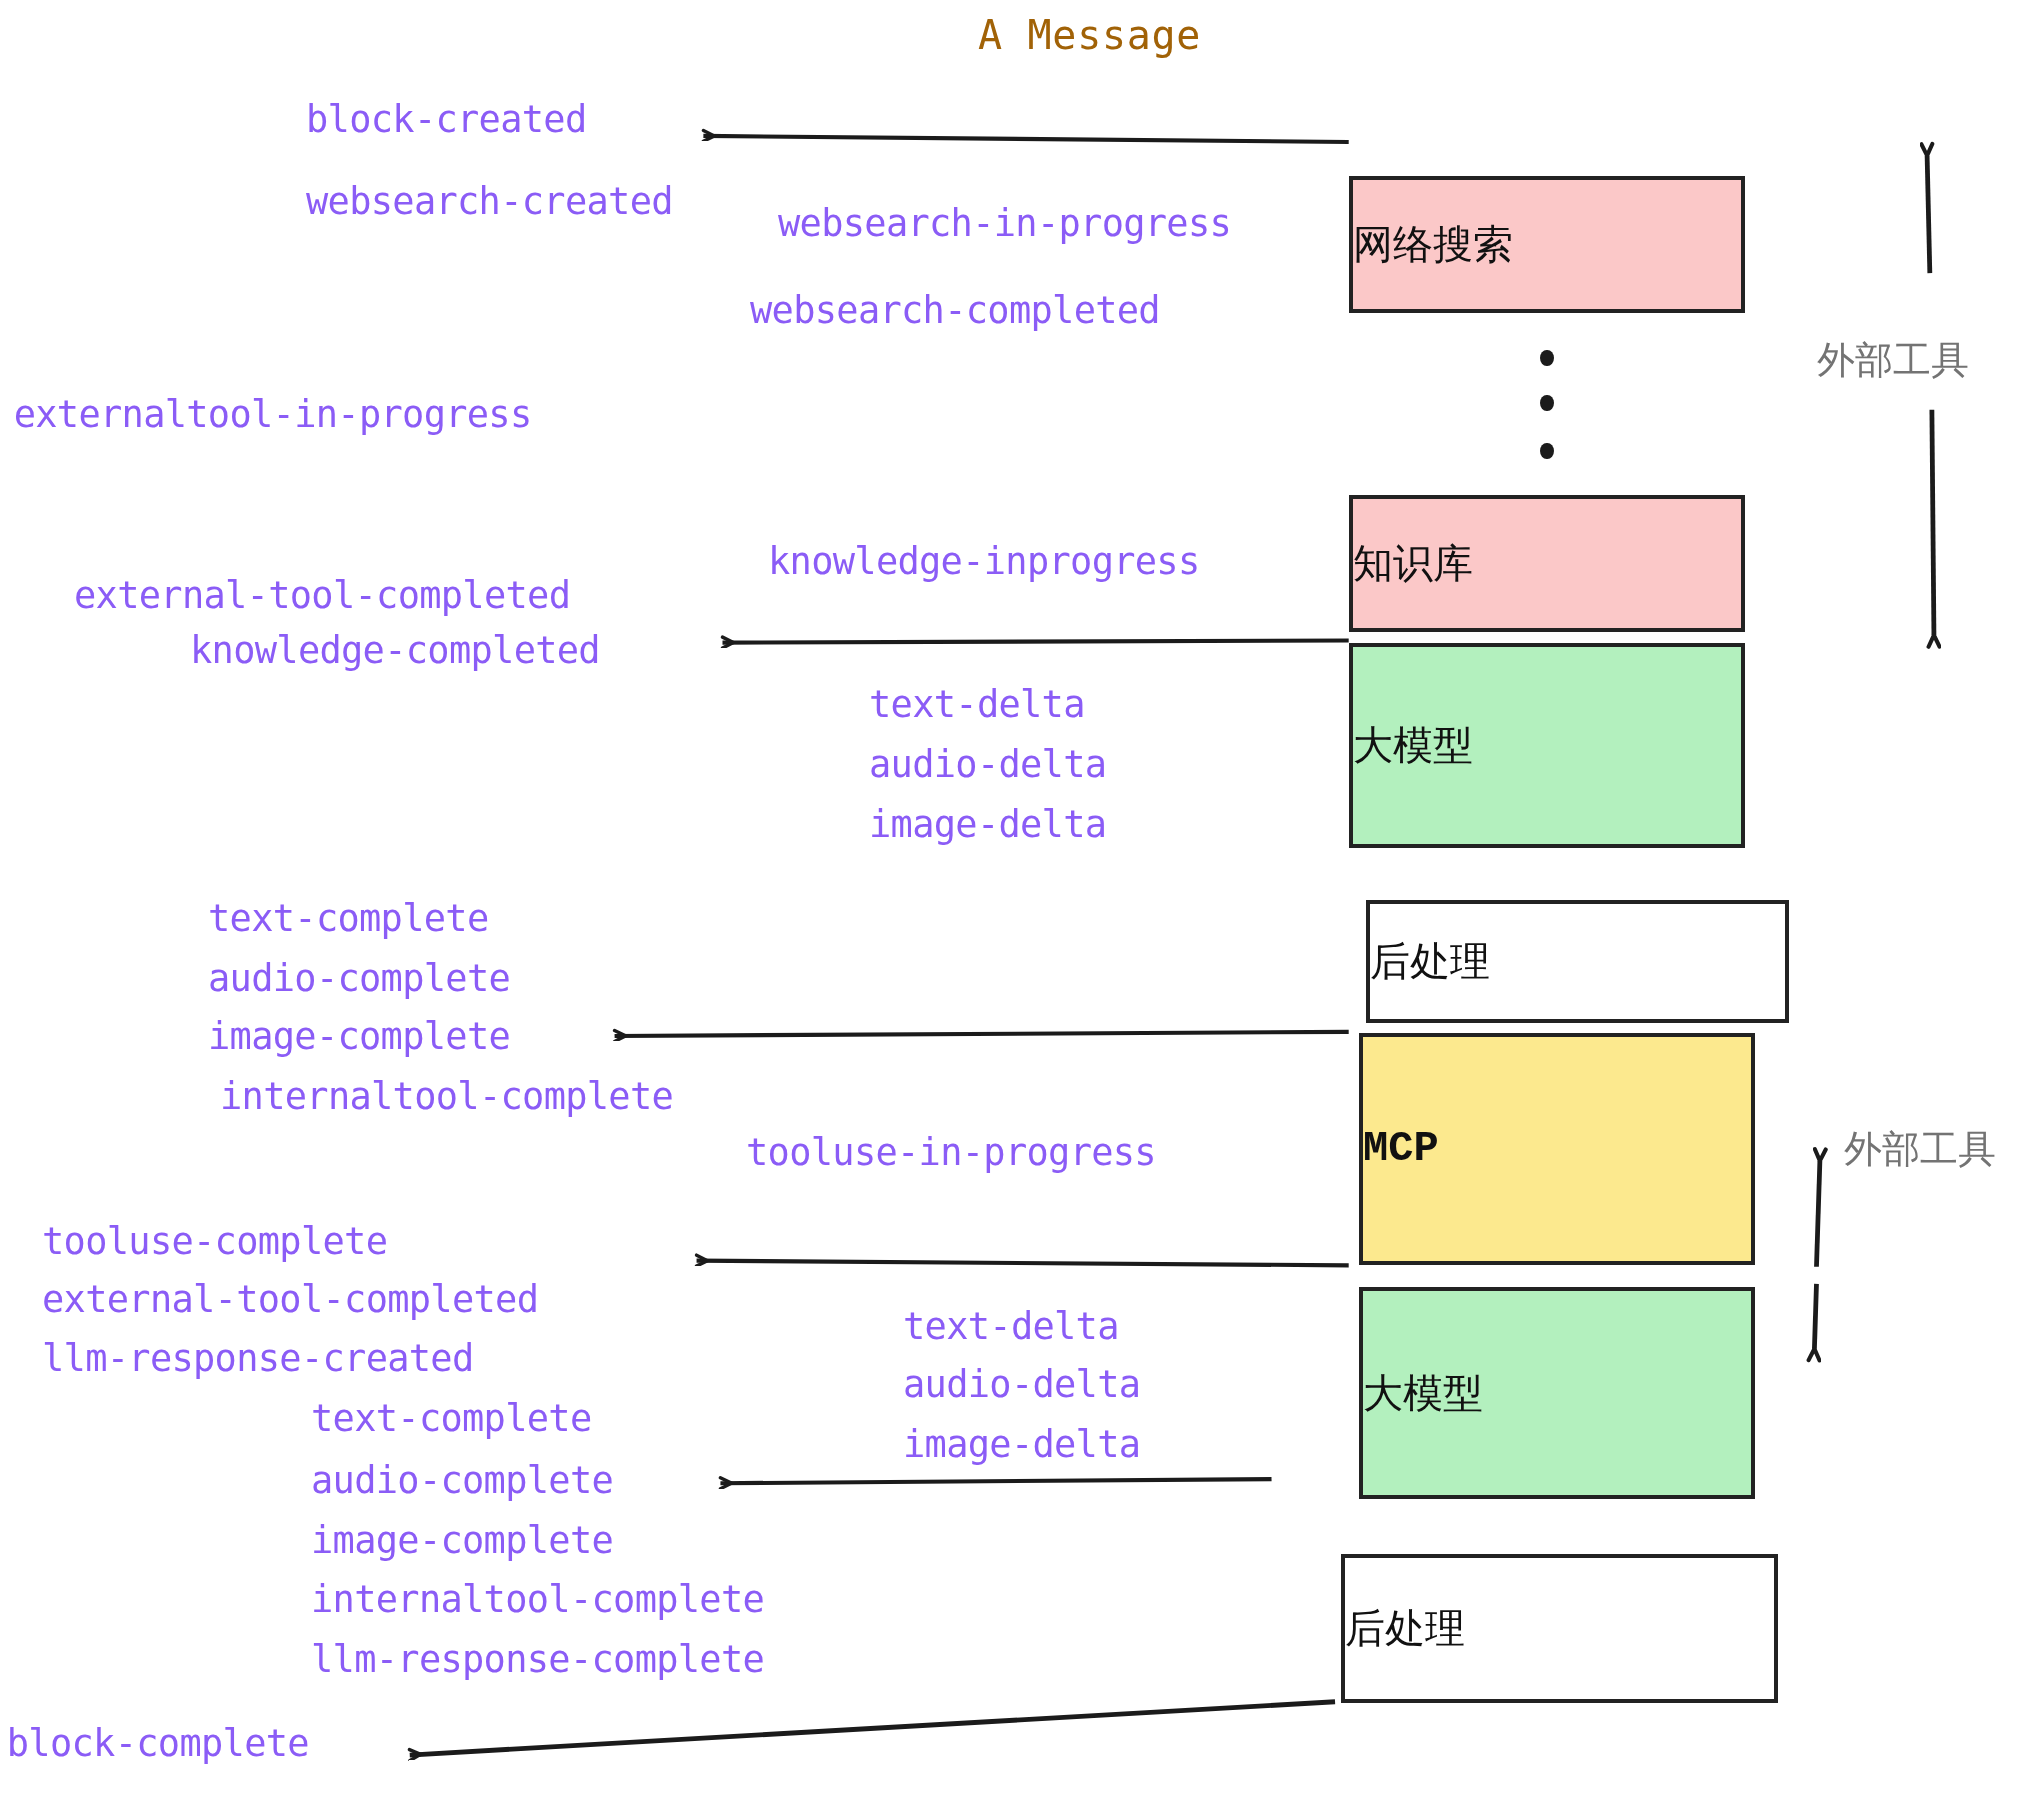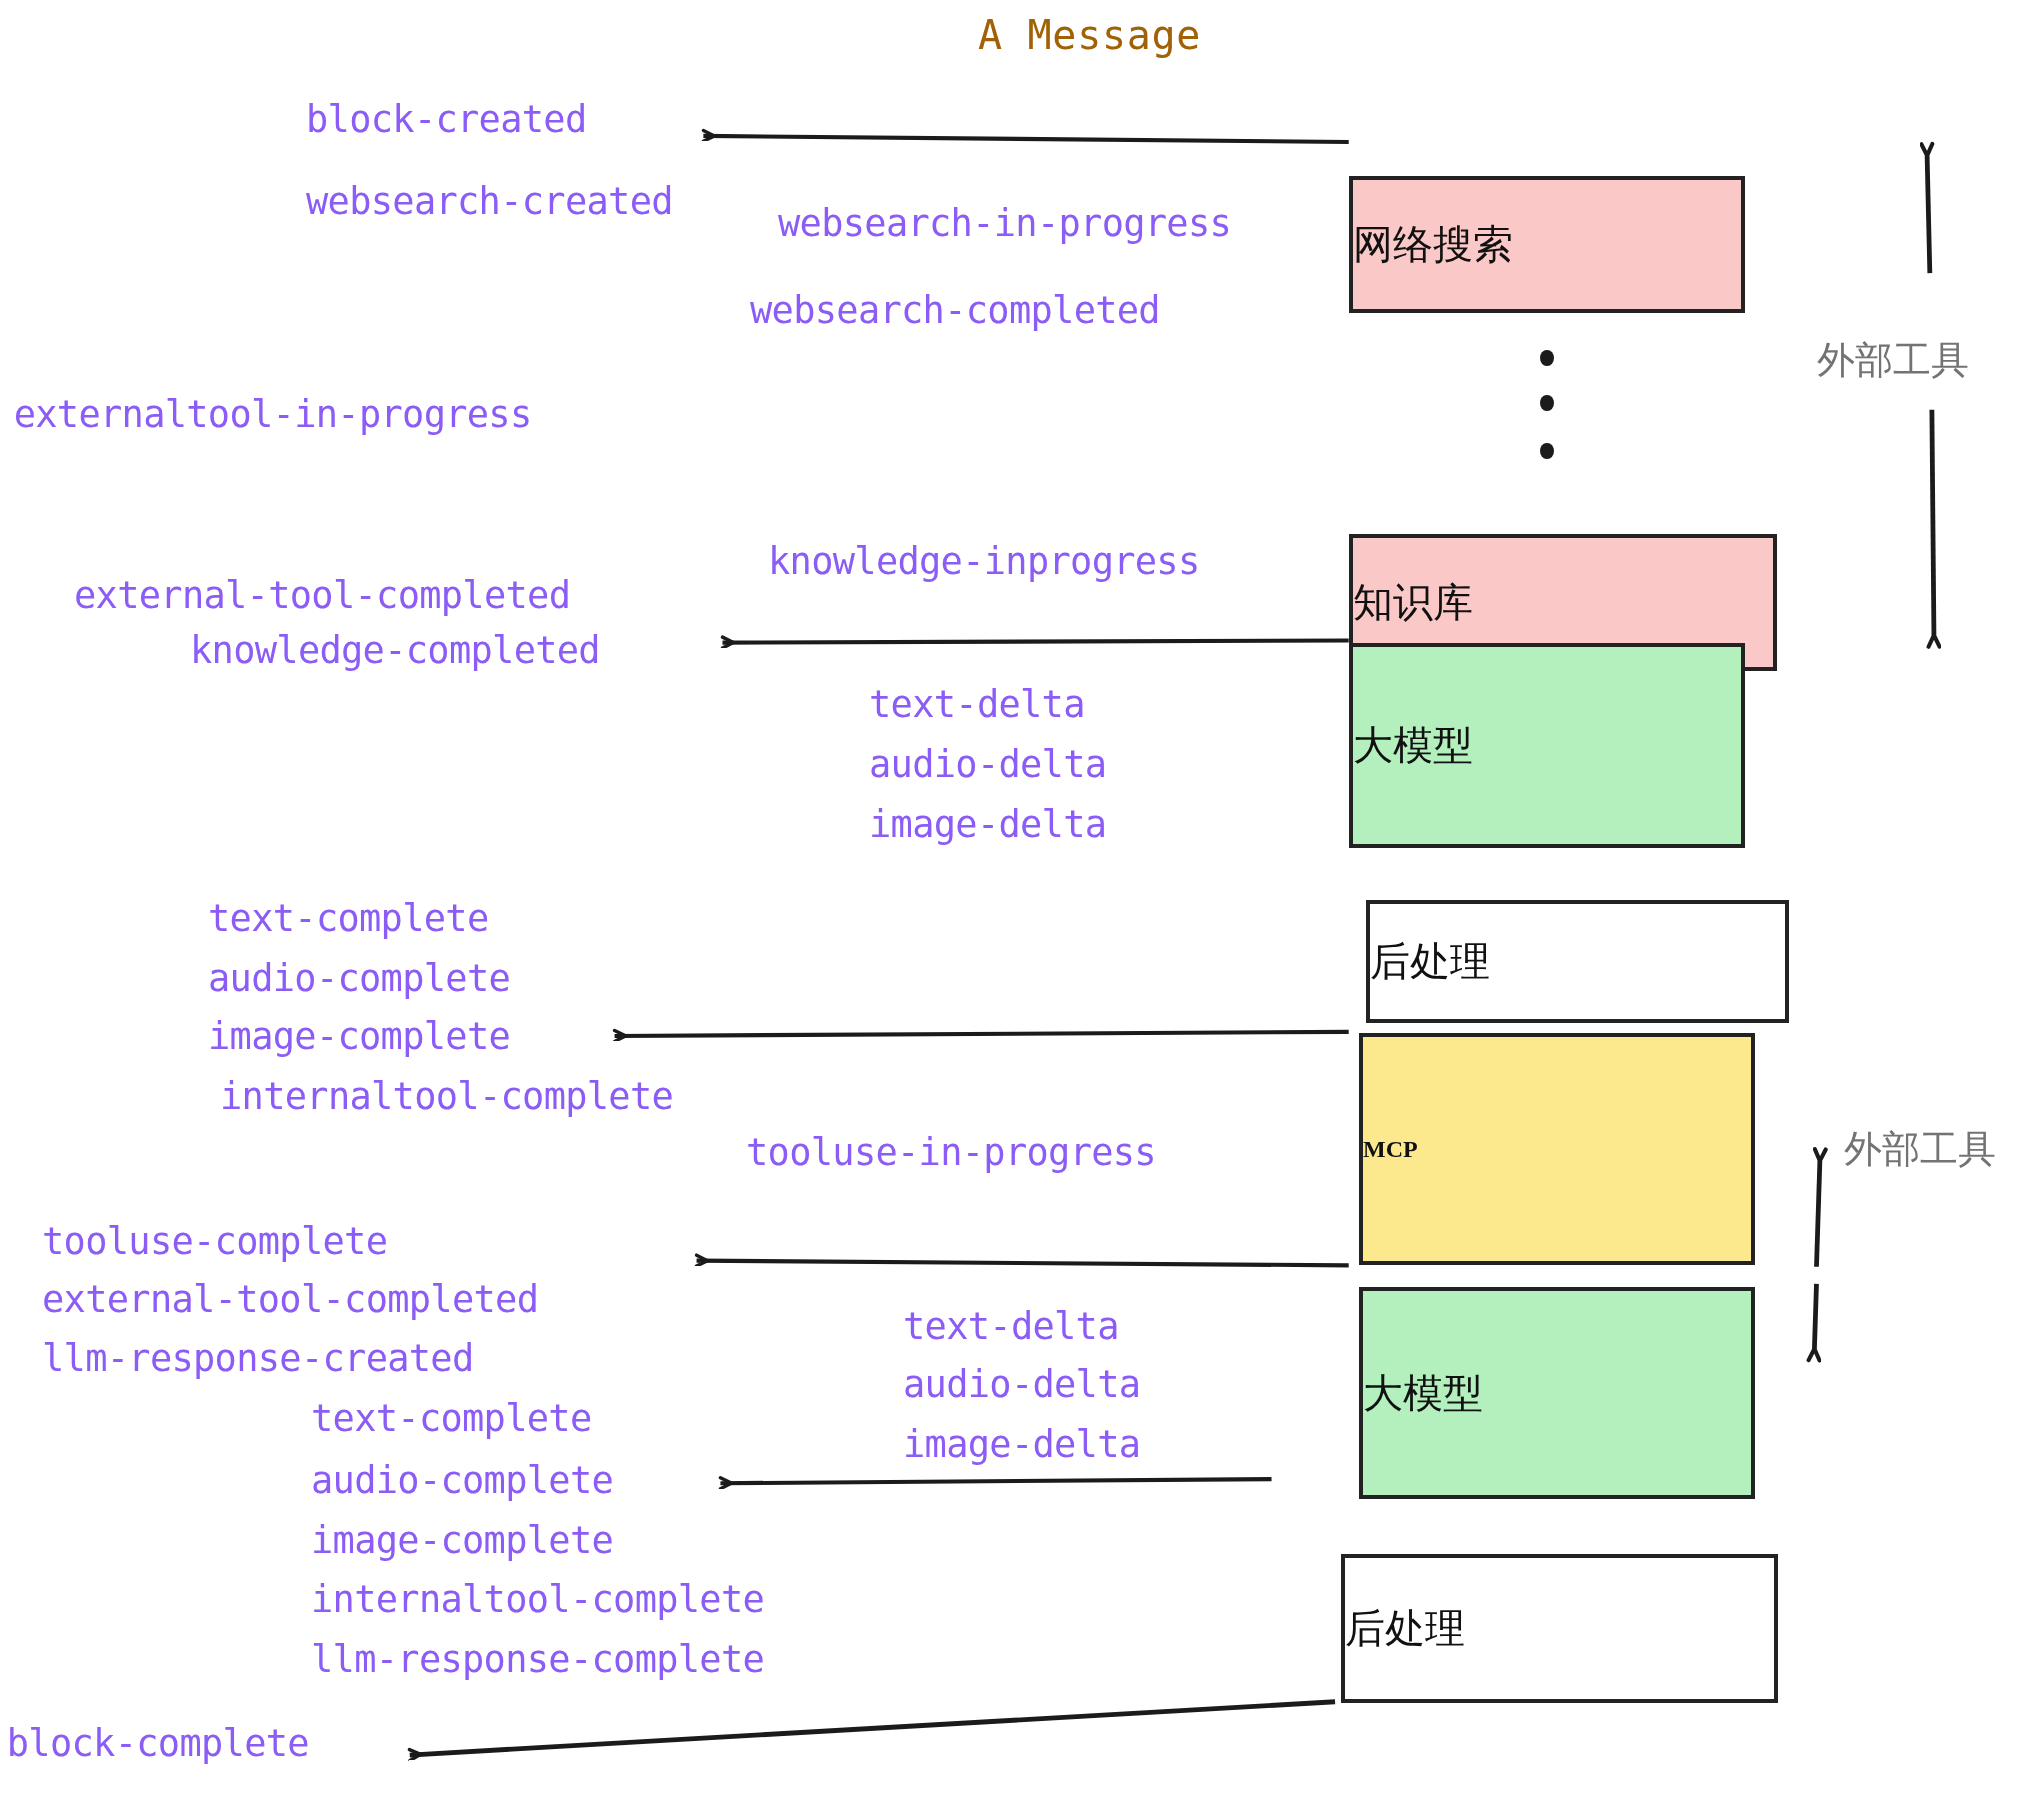--- a/index.html
+++ b/index.html
@@ -39,21 +39,21 @@
     align-items:center;
     justify-content:flex-start;
     font-family:"DejaVu Sans","Liberation Sans",sans-serif;
     font-size:40px;
     color:#111111;
   }
   .nodebox.pink  { background:#FBC8C8; }
   .nodebox.green { background:#B3F0BE; }
   .nodebox.yellow{ background:#FCE98E; }
   .nodebox.plain { background:#ffffff; }
-  .nodebox.mcp   { font-family:Liberation Serif, serif; font-size:24px; font-weight:600;}
+  .nodebox.mcp   { font-family:Liberation Mono, monospace; font-size:42px; font-weight:600;}
 
   .sidelabel{
     position:absolute;
     font-family:"DejaVu Sans","Liberation Sans",sans-serif;
     font-size:38px;
     color:#737373;
     white-space:nowrap;
   }
 
   .dot{
@@ -96,21 +96,21 @@
     <path d="M2660,1855 L2665,1700" fill="none" stroke="#1b1b1b" stroke-width="7" marker-end="url(#ahs)"></path>
     <path d="M2660,1880 L2657,1975" fill="none" stroke="#1b1b1b" stroke-width="7" marker-end="url(#ahs)"></path>
   </svg>
 
   <div class="title" style="left:978px;top:12.3px;">A Message</div>
 
   <div class="nodebox pink" style="left:1349px;top:176px;width:396px;height:137px;">
     <span>网络搜索</span>
   </div>
 
-  <div class="nodebox pink" style="left:1349px;top:534px;width:428px;height:137px;">
+  <div class="nodebox pink" style="left:1349px;top:495px;width:396px;height:137px;">
     <span>知识库</span>
   </div>
 
   <div class="nodebox green" style="left:1349px;top:643px;width:396px;height:205px;">
     <span>大模型</span>
   </div>
 
   <div class="nodebox plain" style="left:1366px;top:900px;width:423px;height:123px;">
     <span>后处理</span>
   </div>

